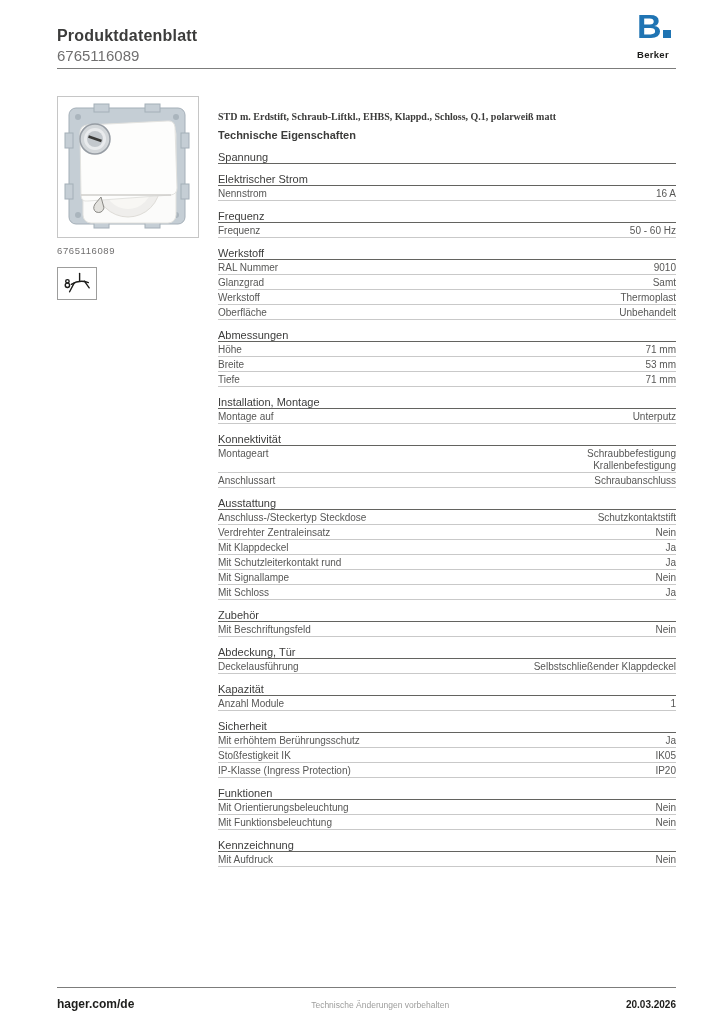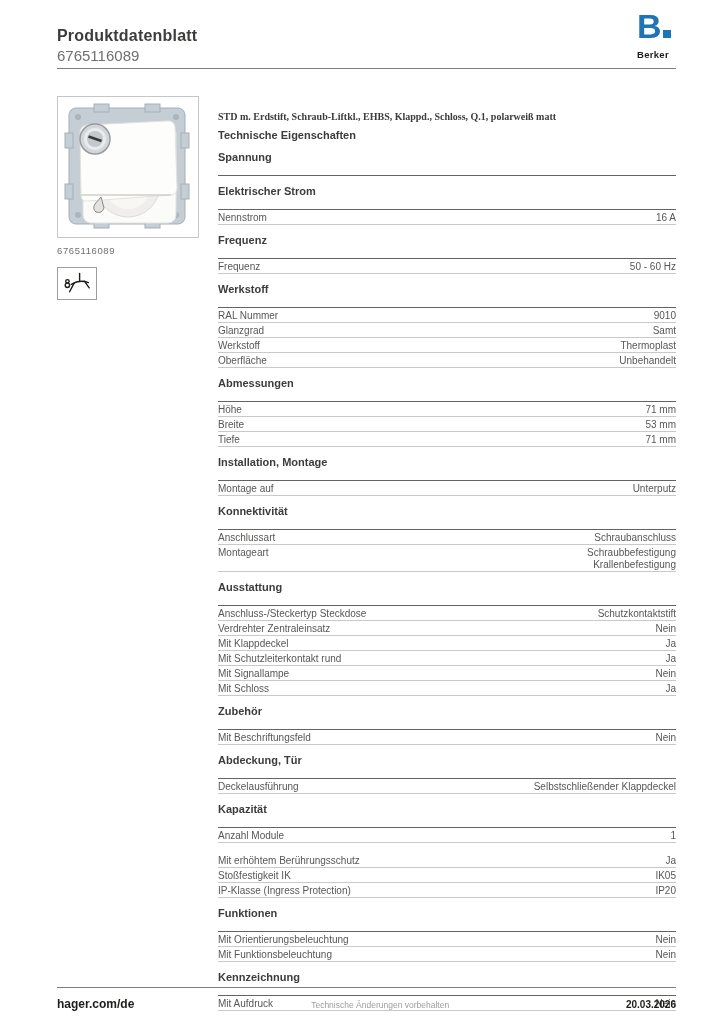--- a/index.html
+++ b/index.html
@@ -21,21 +21,21 @@
   
   .left-col{position:absolute;left:57px;top:96px;width:142px;}
   .product-image-frame{width:140px;height:140px;border:1px solid #c6c6c6;box-sizing:content-box;background:#fff;}
   .image-caption{margin-top:7px;font-size:9.5px;color:#706f6f;letter-spacing:.6px;}
   .schematic-box{margin-top:11px;width:38px;height:31px;border:1px solid #9d9d9c;display:flex;align-items:center;justify-content:center;background:#fff;}
   
   .product-title{position:absolute;left:218px;top:110px;width:460px;font-size:10px;font-weight:bold;color:#3c3c3b;line-height:13px;font-family:Liberation Serif, serif;}
   .tech-heading{position:absolute;left:218px;top:129px;width:458px;font-size:11px;font-weight:bold;color:#3c3c3b;}
   .sections{position:absolute;left:218px;top:152px;width:458px;}
   .section{margin-bottom:10px;}
-  .section-name{font-size:11px;font-weight:bold;color:#3c3c3b;line-height:11px;padding-bottom:12px;border-bottom:1px solid #636360;}
+  .section-name{font-size:11px;font-weight:normal;color:#3c3c3b;line-height:11px;padding-bottom:0;border-bottom:1px solid #636360;}
   .spec-row{display:flex;justify-content:space-between;align-items:flex-start;
     font-size:10px;color:#575756;line-height:12px;padding:1.5px 0 .5px 0;border-bottom:1px solid #c9c9c9;}
   .row-label{text-align:left;}
   .row-value{text-align:right;white-space:pre-line;}
   
   .footer-rule{position:absolute;left:57px;top:987px;width:619px;height:1px;background:#7c7c7b;}
   .footer{position:absolute;left:57px;top:997px;width:619px;display:flex;justify-content:space-between;align-items:baseline;}
   .footer-site{font-size:12px;font-weight:bold;color:#1d1d1b;}
   .footer-note{font-size:8.5px;color:#9d9d9c;}
   .footer-date{font-size:10px;font-weight:bold;color:#1d1d1b;}
@@ -165,28 +165,28 @@
       <div class="section">
         <div class="section-name">Installation, Montage</div>
         <div class="spec-row">
           <span class="row-label">Montage auf</span>
           <span class="row-value">Unterputz</span>
         </div>
       </div>
       <div class="section">
         <div class="section-name">Konnektivität</div>
         <div class="spec-row">
-          <span class="row-label">Anschlussart</span>
-          <span class="row-value">Schraubanschluss</span>
-        </div>
-        <div class="spec-row">
           <span class="row-label">Montageart</span>
           <span class="row-value">Schraubbefestigung
 Krallenbefestigung</span>
         </div>
+        <div class="spec-row">
+          <span class="row-label">Anschlussart</span>
+          <span class="row-value">Schraubanschluss</span>
+        </div>
       </div>
       <div class="section">
         <div class="section-name">Ausstattung</div>
         <div class="spec-row">
           <span class="row-label">Anschluss-/Steckertyp Steckdose</span>
           <span class="row-value">Schutzkontaktstift</span>
         </div>
         <div class="spec-row">
           <span class="row-label">Verdrehter Zentraleinsatz</span>
           <span class="row-value">Nein</span>
@@ -223,20 +223,21 @@
         </div>
       </div>
       <div class="section">
         <div class="section-name">Kapazität</div>
         <div class="spec-row">
           <span class="row-label">Anzahl Module</span>
           <span class="row-value">1</span>
         </div>
       </div>
       <div class="section">
+        <div class="section-name">Sicherheit</div>
         <div class="spec-row">
           <span class="row-label">Mit erhöhtem Berührungsschutz</span>
           <span class="row-value">Ja</span>
         </div>
         <div class="spec-row">
           <span class="row-label">Stoßfestigkeit IK</span>
           <span class="row-value">IK05</span>
         </div>
         <div class="spec-row">
           <span class="row-label">IP-Klasse (Ingress Protection)</span>

